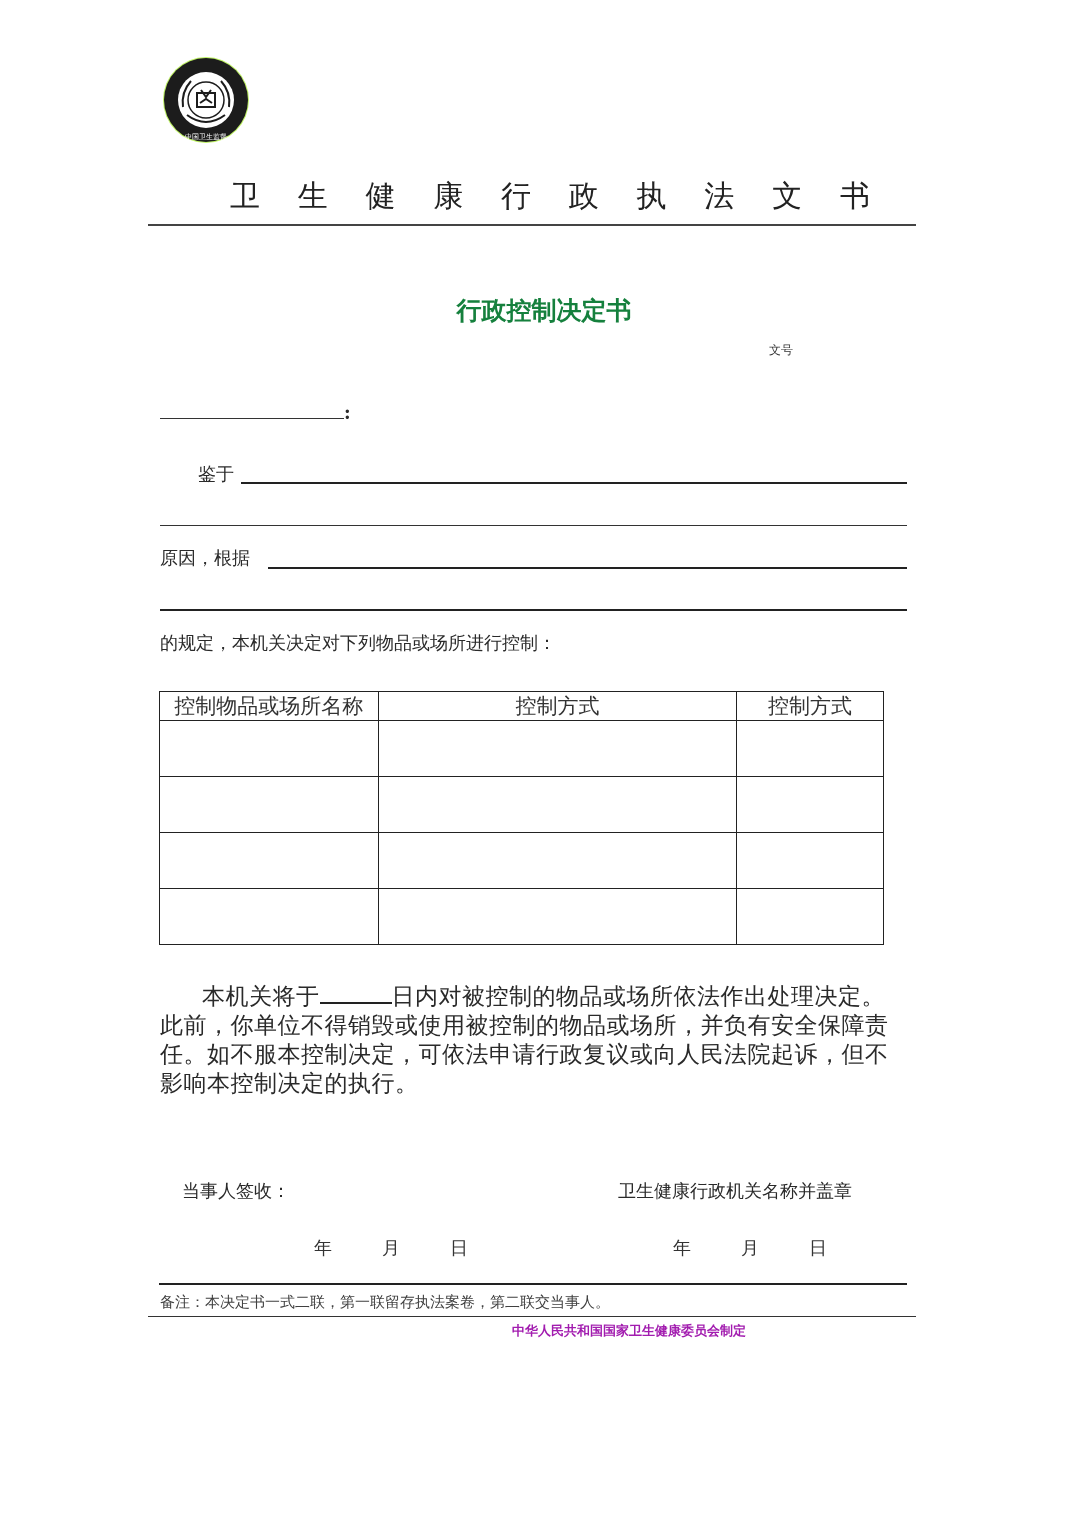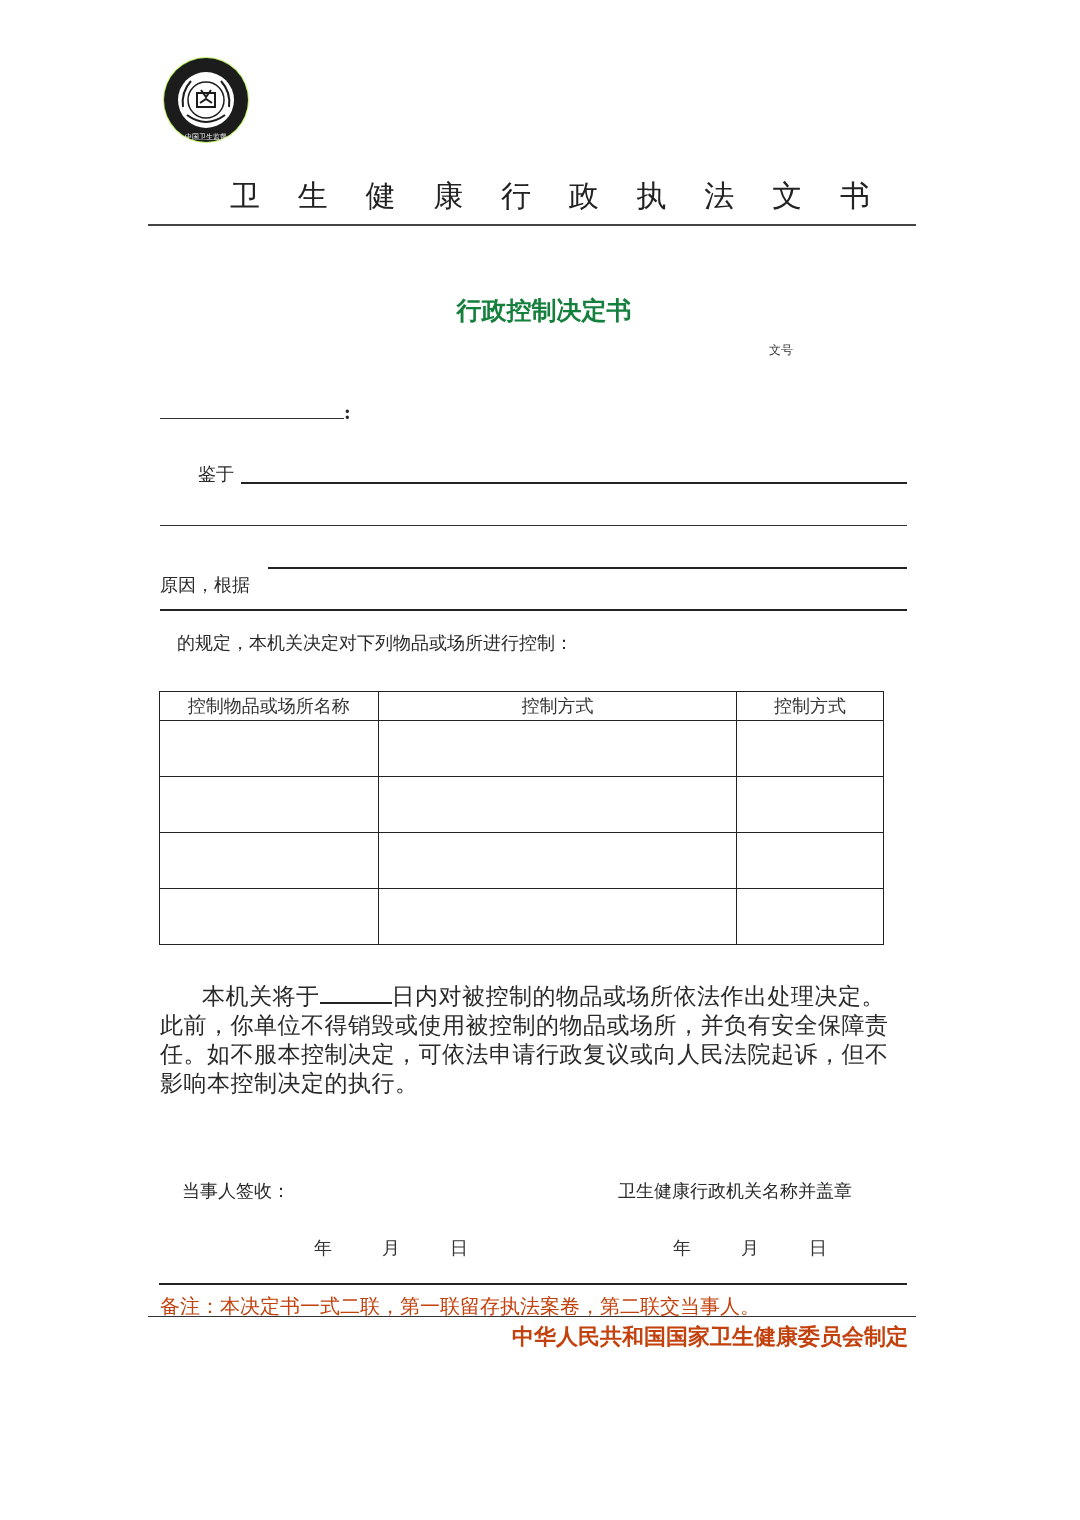--- a/index.html
+++ b/index.html
@@ -21,33 +21,33 @@
                font-weight: bold; font-family: "DejaVu Sans", "Liberation Sans", sans-serif; color: #15803d; }
   .doc-number { left: 769px; top: 342px; font-size: 12px; color: #333; }
 
   .text { font-size: 18px; color: #2a2a2a; white-space: nowrap; }
   .line { height: 0; border-top: 2px solid #222; }
   .line.thin { border-top: 1.5px solid #333; }
 
   
   table.ctrl { position: absolute; left: 159px; top: 691px; width: 725px; border-collapse: collapse; }
   table.ctrl th, table.ctrl td { border: 1.5px solid #222; padding: 0; }
-  table.ctrl th { height: 28px; font-weight: normal; font-size: 18px; color: #333; text-align: center; }
+  table.ctrl th { height: 28px; font-weight: normal; font-size: 21px; color: #333; text-align: center; }
   table.ctrl td { height: 55px; }
 
   .para { left: 160px; top: 982px; width: 748px; font-size: 23px; line-height: 29px; color: #2a2a2a;
           letter-spacing: 0.5px; }
   .para .blank { display: inline-block; width: 72px; border-bottom: 2px solid #222; height: 18px; vertical-align: baseline; }
 
   .date-row { display: flex; gap: 0; font-size: 18px; color: #333; }
   .date-row span { display: inline-block; width: 68px; }
 
-  .footer-org { left: 512px; top: 1322px; font-size: 22px; font-weight: bold;
-                font-family: "DejaVu Sans", "Liberation Sans", sans-serif; color: #c2410c; }
-  .note { left: 160px; top: 1293px; font-size: 20px; color: #c2410c; font-family: "DejaVu Sans", "Liberation Sans", sans-serif; }
+  .footer-org { left: 512px; top: 1322px; font-size: 13px; font-weight: bold;
+                font-family: "DejaVu Sans", "Liberation Sans", sans-serif; color: #a21caf; }
+  .note { left: 160px; top: 1293px; font-size: 15px; color: #404040; font-family: "DejaVu Sans", "Liberation Sans", sans-serif; }
 </style>
 </head>
 <body>
 
 <div class="abs emblem">
   <svg viewBox="0 0 86 86">
     <circle cx="43" cy="43" r="42" fill="#1c1c1c"></circle>
     <circle cx="43" cy="43" r="28" fill="#ffffff"></circle>
     <circle cx="43" cy="43" r="18" fill="none" stroke="#1c1c1c" stroke-width="1.5"></circle>
     <path d="M20 50 Q18 35 28 24" fill="none" stroke="#1c1c1c" stroke-width="2"></path>
@@ -77,25 +77,25 @@
 <div class="abs doc-title">行政控制决定书</div>
 <div class="abs doc-number">文号</div>
 
 <div class="abs line thin" style="left:160px; top:418px; width:184px;"></div>
 <div class="abs text" style="left:344px; top:402px; font-weight:bold;">:</div>
 
 <div class="abs text" style="left:198px; top:462px;">鉴于</div>
 <div class="abs line" style="left:241px; top:482px; width:666px;"></div>
 <div class="abs line thin" style="left:160px; top:525px; width:747px;"></div>
 
-<div class="abs text" style="left:160px; top:573px;">原因，根据</div>
+<div class="abs text" style="left:160px; top:546px;">原因，根据</div>
 <div class="abs line" style="left:268px; top:567px; width:639px;"></div>
 <div class="abs line" style="left:160px; top:609px; width:747px;"></div>
 
-<div class="abs text" style="left:160px; top:631px;margin-left:17px;">的规定，本机关决定对下列物品或场所进行控制：</div>
+<div class="abs text" style="left:160px; top:631px;">的规定，本机关决定对下列物品或场所进行控制：</div>
 
 <table class="ctrl">
   <colgroup>
     <col style="width:219px">
     <col style="width:359px">
     <col style="width:147px">
   </colgroup>
   <thead>
     <tr>
       <th>控制物品或场所名称</th>

